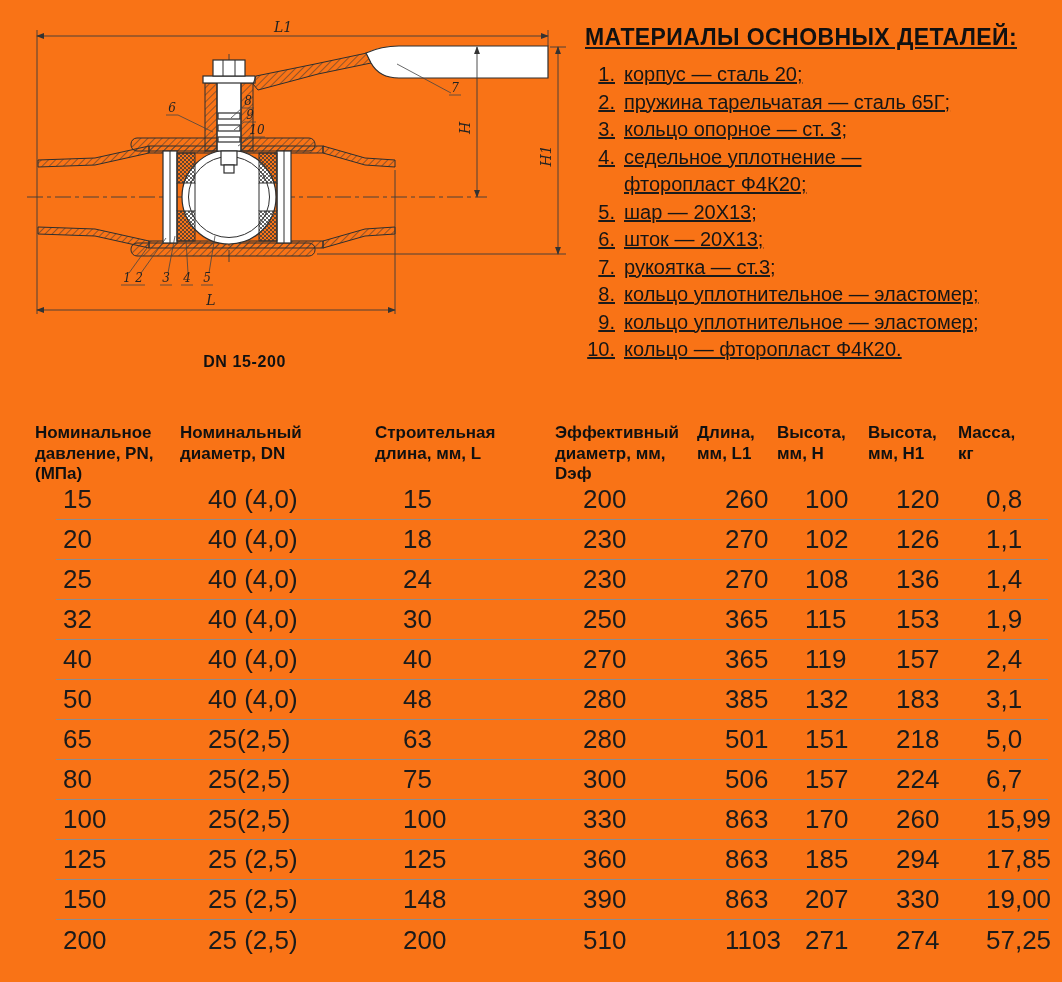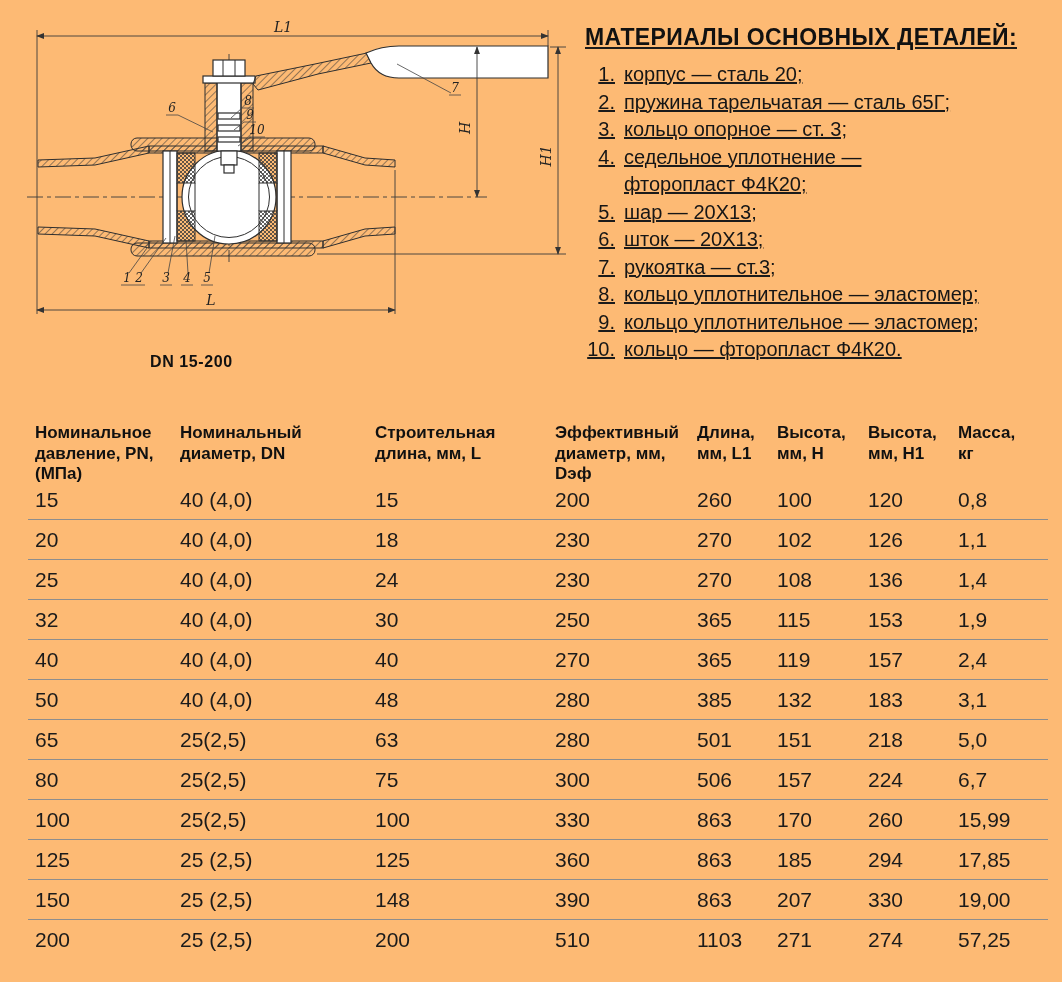--- a/index.html
+++ b/index.html
@@ -1,38 +1,38 @@
 <!DOCTYPE html>
 <html><head>
 <meta charset="utf-8">
 <style>
   html,body{margin:0;padding:0;background:#ffffff;}
-  .page{position:relative;width:1062px;height:982px;background:#fdba74;overflow:hidden;
+  .page{position:relative;width:1062px;height:982px;background:#f97316;overflow:hidden;
         font-family:"Liberation Sans",sans-serif;color:#1b1b1b;}
 
   
   .drawing{position:absolute;left:25px;top:20px;width:545px;height:300px;}
-  .drawing-caption{position:absolute;left:150px;top:353px;width:130px;text-align:left;
+  .drawing-caption{position:absolute;left:156px;top:353px;width:130px;text-align:right;
         font-size:16px;font-weight:700;letter-spacing:.6px;color:#111;}
 
   
   .materials{position:absolute;left:585px;top:24px;width:466px;text-decoration:underline;}
   .materials h2{margin:0 0 10px 0;font-size:23px;font-weight:700;letter-spacing:.4px;color:#111;}
   .materials ol{list-style:none;margin:0;padding:0;}
   .materials li{display:flex;font-size:20px;line-height:27.5px;color:#161616;}
   .materials .num{flex:0 0 30px;text-align:right;margin-right:9px;}
   .materials .txt{white-space:pre-line;}
 
   
   .spec-table{position:absolute;left:28px;top:420px;width:1020px;}
   .thead,.trow{display:grid;grid-template-columns:145px 195px 180px 142px 80px 91px 90px 1fr;
         padding-left:7px;box-sizing:border-box;}
   .thead{height:60px;align-items:start;}
   .th{font-size:17px;font-weight:700;line-height:20.5px;white-space:pre-line;padding-top:3px;color:#111;}
-  .trow{height:40px;align-items:center;font-size:21px;border-bottom:1.5px solid #8d8d8d;color:#1b1b1b;}
+  .trow{height:40px;align-items:center;font-size:26px;border-bottom:1.5px solid #8d8d8d;color:#1b1b1b;margin-left:28px;}
   .trow:last-child{border-bottom:none;}
 
   
   .ol{fill:#fff;stroke:#2e2e2e;stroke-width:1.2;}
   .hat{fill:url(#hatch);stroke:#2e2e2e;stroke-width:1;}
   .xh{fill:url(#cross);stroke:#2e2e2e;stroke-width:1;}
   .thin{fill:none;stroke:#2e2e2e;stroke-width:1;}
   .dim{fill:none;stroke:#3a3a3a;stroke-width:.9;}
   .cl{fill:none;stroke:#444;stroke-width:.8;}
   .dimtxt{font:italic 14px "DejaVu Serif",serif;fill:#222;}

